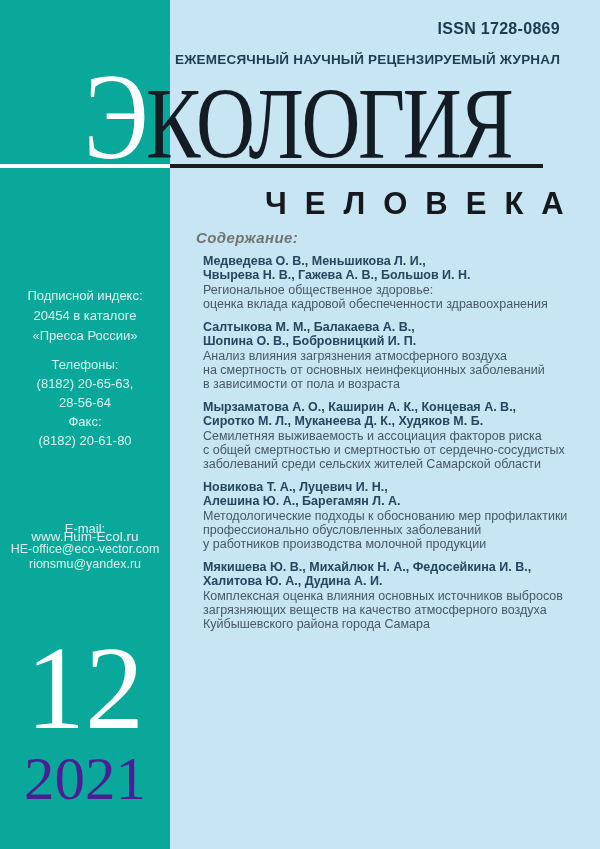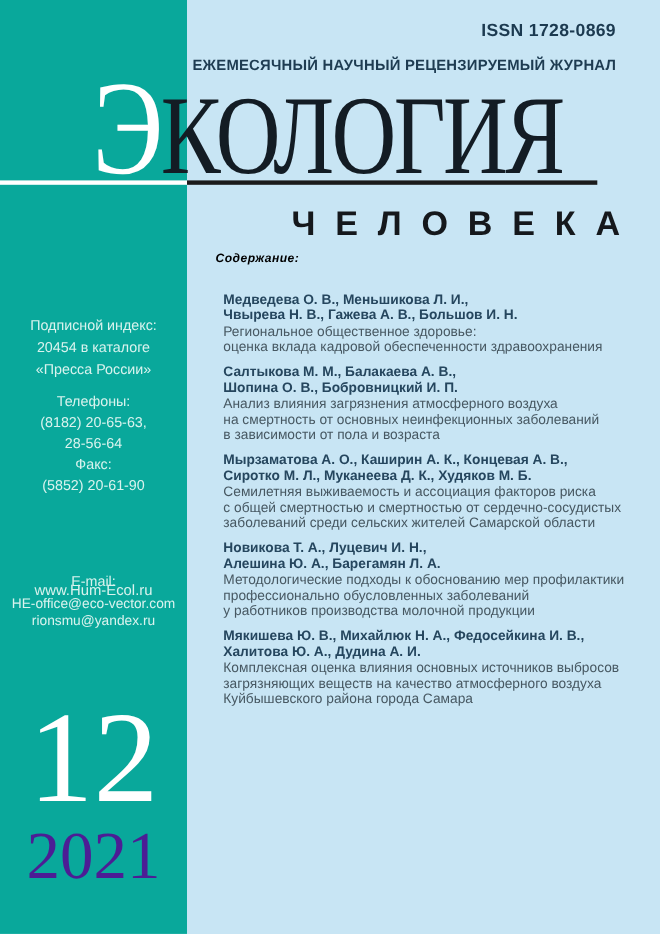--- a/index.html
+++ b/index.html
@@ -59,24 +59,24 @@
   .headline .initial { font-size:122px; color:#ffffff; }
   .subtitle-word {
     position:absolute; left:265px; top:186px;
     font-size:31px; font-weight:bold; color:#15181c; letter-spacing:18px;
     white-space:nowrap;
   }
 
   
   .contents { position:absolute; left:196px; top:229px; width:384px; }
   .contents-heading {
-    font-size:11px; font-weight:bold; font-style:italic; color:#000000;
+    font-size:15px; font-weight:bold; font-style:italic; color:#737373;
     letter-spacing:0.4px;
   }
-  .toc-list { margin-top:24px; margin-left:7px; }
+  .toc-list { margin-top:8px; margin-left:7px; }
   .toc-entry { margin-bottom:9px; font-size:12.5px; }
   .toc-authors {
     font-weight:bold; color:#25465e; line-height:14px; white-space:pre-line;
   }
   .toc-title {
     color:#475862; line-height:14px; white-space:pre-line; margin-top:1px;
   }
   .toc-title em { font-style:italic; }
 </style>
 </head>
@@ -85,21 +85,21 @@
 <div class="sidebar">
   <div class="sb-block sb-sub">Подписной индекс:
 20454 в каталоге
 «Пресса России»</div>
 
   <div class="sb-block sb-tel">
     <div class="l">Телефоны:</div>
     <div class="l">(8182) 20-65-63,
 28-56-64</div>
     <div class="l">Факс:</div>
-    <div class="l">(5852) 20-61-90</div>
+    <div class="l">(8182) 20-61-80</div>
   </div>
 
   <div class="sb-block sb-mail">
     <div class="lbl">E-mail:</div>
     <div class="adr">HE-office@eco-vector.com
 rionsmu@yandex.ru</div>
   </div>
 
   <div class="sb-block sb-site">www.Hum-Ecol.ru</div>
 

